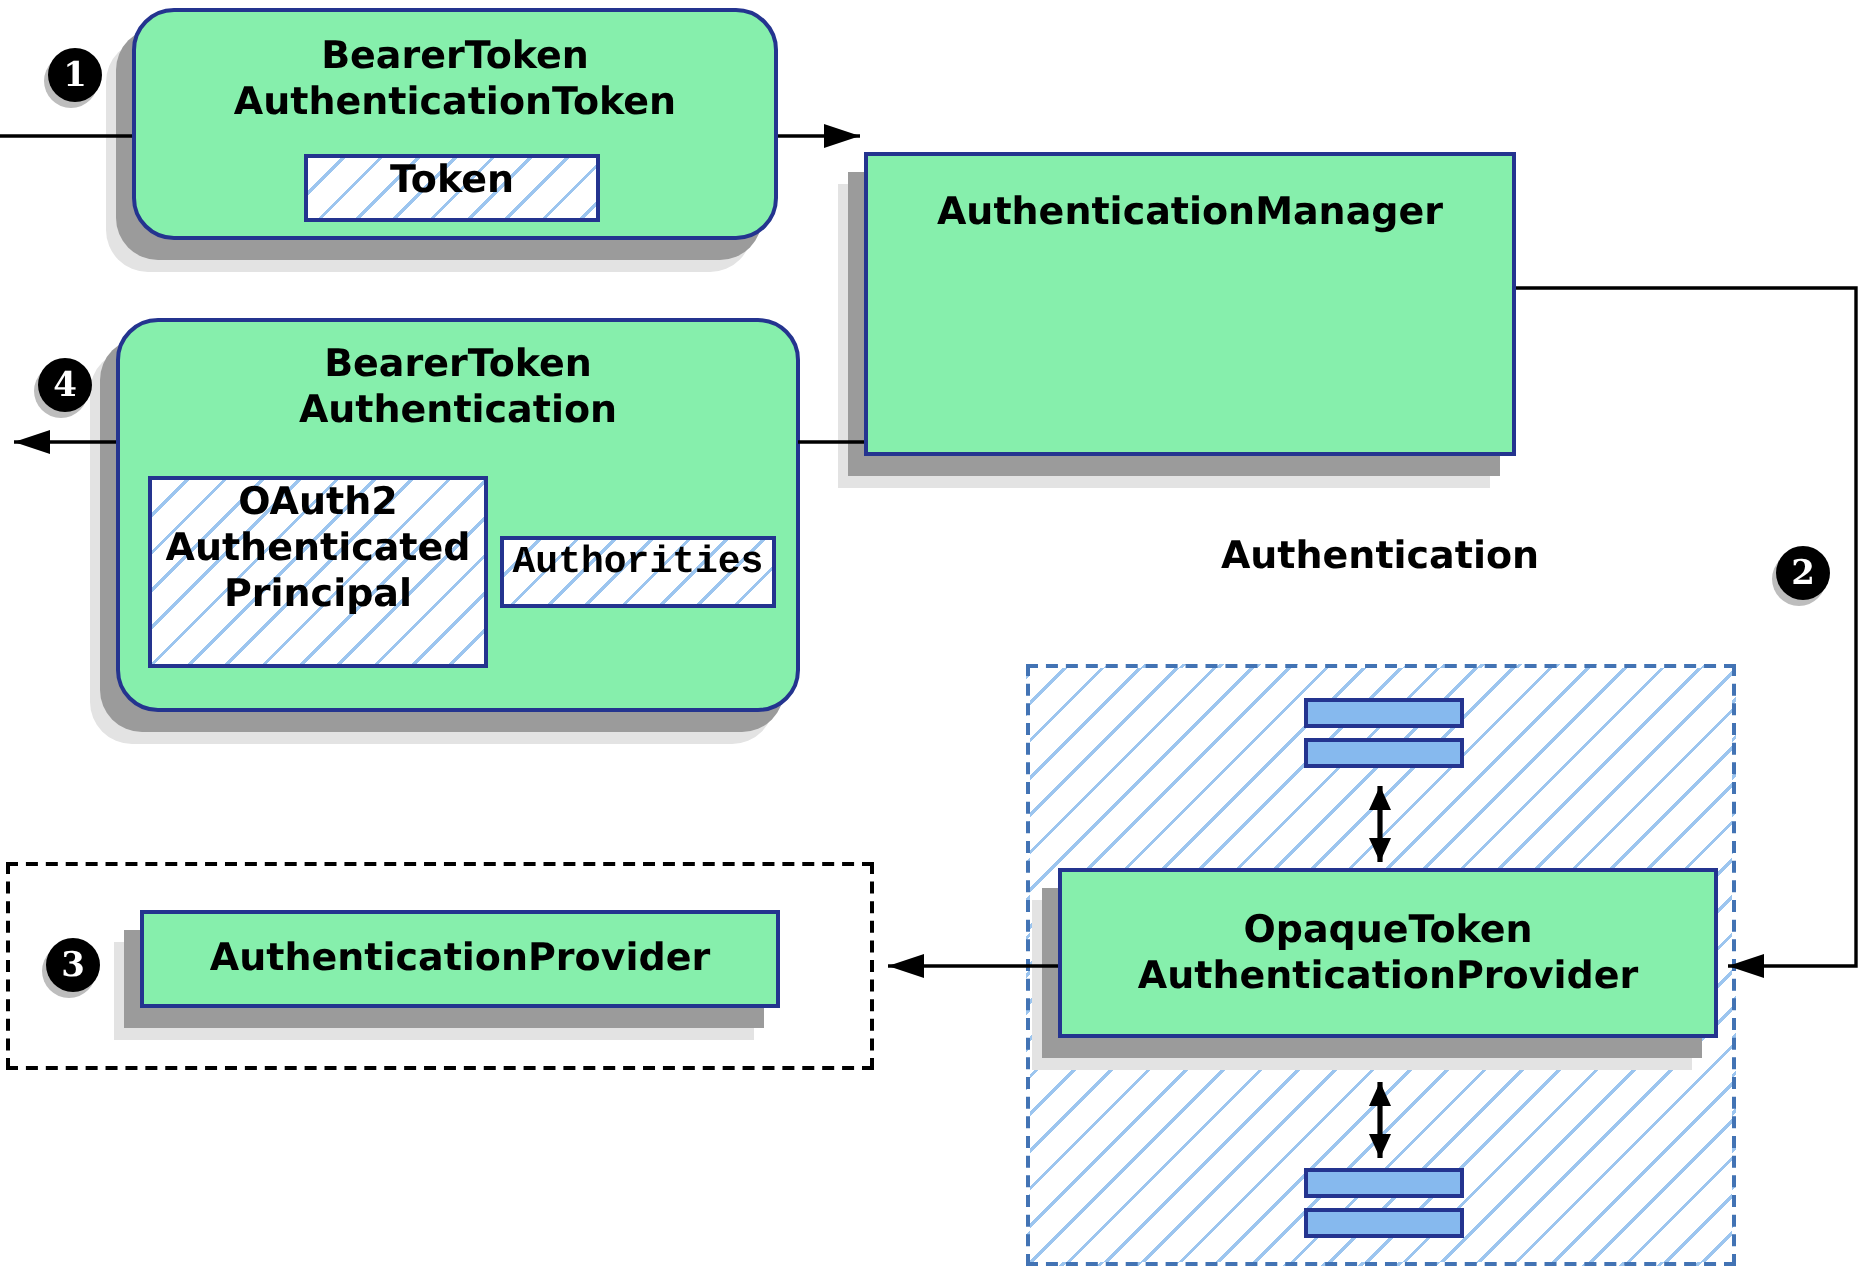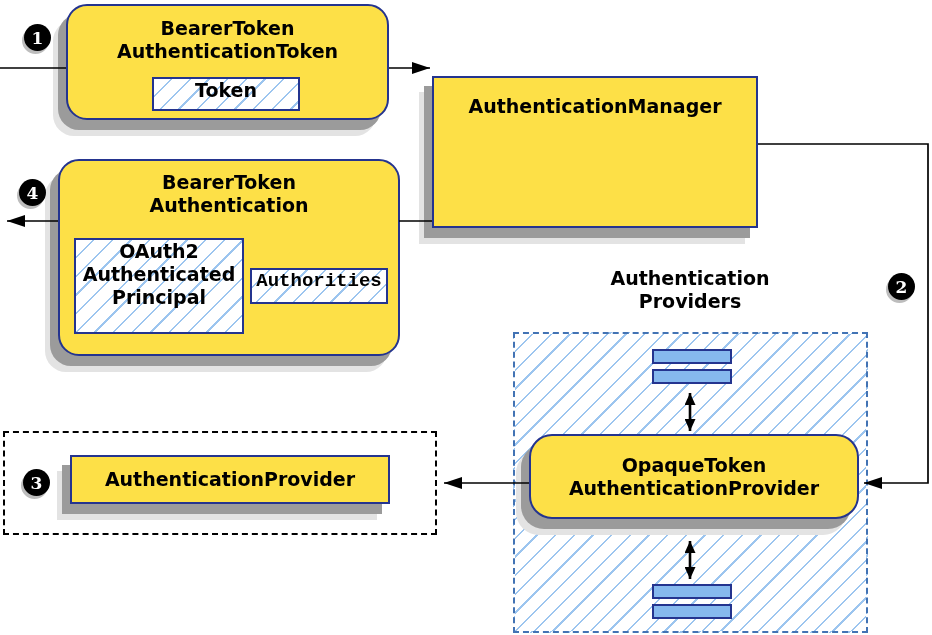--- a/index.html
+++ b/index.html
@@ -4,21 +4,21 @@
 <style>
   html,body{margin:0;padding:0;background:#fff;}
   .stage{
     position:relative;width:932px;height:635px;background:#fff;overflow:hidden;
     font-family:"DejaVu Sans","Liberation Sans",sans-serif;
     font-weight:bold;color:#000;
   }
   .abs{position:absolute;box-sizing:border-box;}
   
   .node{
-    background:#fde047;
+    background:#86efac;
     border:2px solid #24348F;
     box-shadow:-8px 10px 0 #9B9B9B,-13px 16px 0 #E3E3E3;
     z-index:2;
   }
   .round{border-radius:21px;}
   
   .hatch{
     background-color:#fff;
     background-image:repeating-linear-gradient(135deg,rgba(0,0,0,0) 0px,rgba(0,0,0,0) 11.6px,#9CC5EF 11.6px,#9CC5EF 13.2px);
   }
@@ -58,29 +58,28 @@
 </style>
 </head>
 <body>
 
 <div class="stage">
 
   <div class="abs providers-box hatch" style="left:513px;top:332px;width:355px;height:301px;"></div>
 
   <div class="abs" style="left:560px;top:267px;width:260px;z-index:2;">
     <div class="t19">Authentication</div>
-    <div class="t19">Providers</div>
   </div>
 
   <div class="abs bar" style="left:652px;top:349px;width:80px;height:15px;"></div>
   <div class="abs bar" style="left:652px;top:369px;width:80px;height:15px;"></div>
   <div class="abs bar" style="left:652px;top:584px;width:80px;height:15px;"></div>
   <div class="abs bar" style="left:652px;top:604px;width:80px;height:15px;"></div>
 
-  <div class="abs node" style="left:529px;top:434px;width:330px;height:85px;display:flex;flex-direction:column;align-items:center;justify-content:center;border-radius:23px;">
+  <div class="abs node" style="left:529px;top:434px;width:330px;height:85px;display:flex;flex-direction:column;align-items:center;justify-content:center;">
     <div class="node-title">OpaqueToken</div>
     <div class="node-title">AuthenticationProvider</div>
   </div>
 
   <div class="abs introspector-box" style="left:3px;top:431px;width:434px;height:104px;"></div>
   <div class="abs node" style="left:70px;top:455px;width:320px;height:49px;display:flex;align-items:center;justify-content:center;">
     <div class="node-title">AuthenticationProvider</div>
   </div>
 
   <div class="abs node round" style="left:66px;top:4px;width:323px;height:116px;padding-top:11px;">

